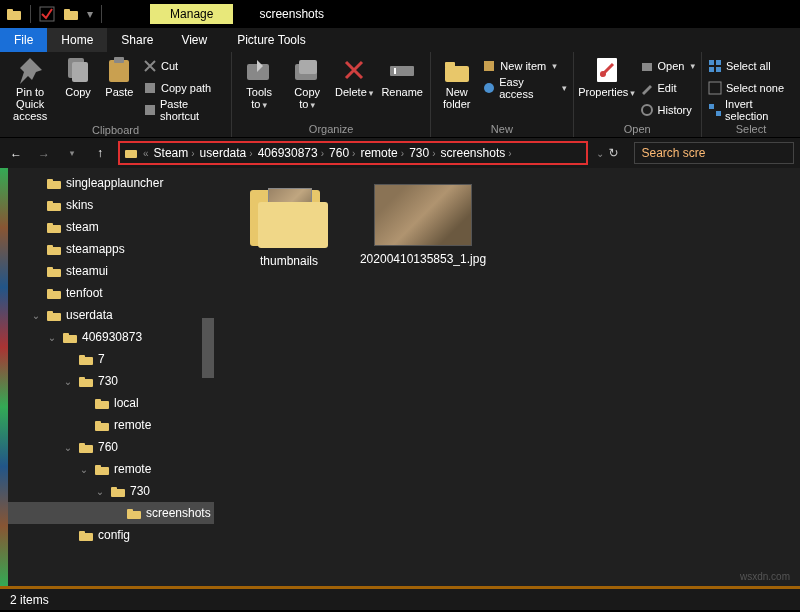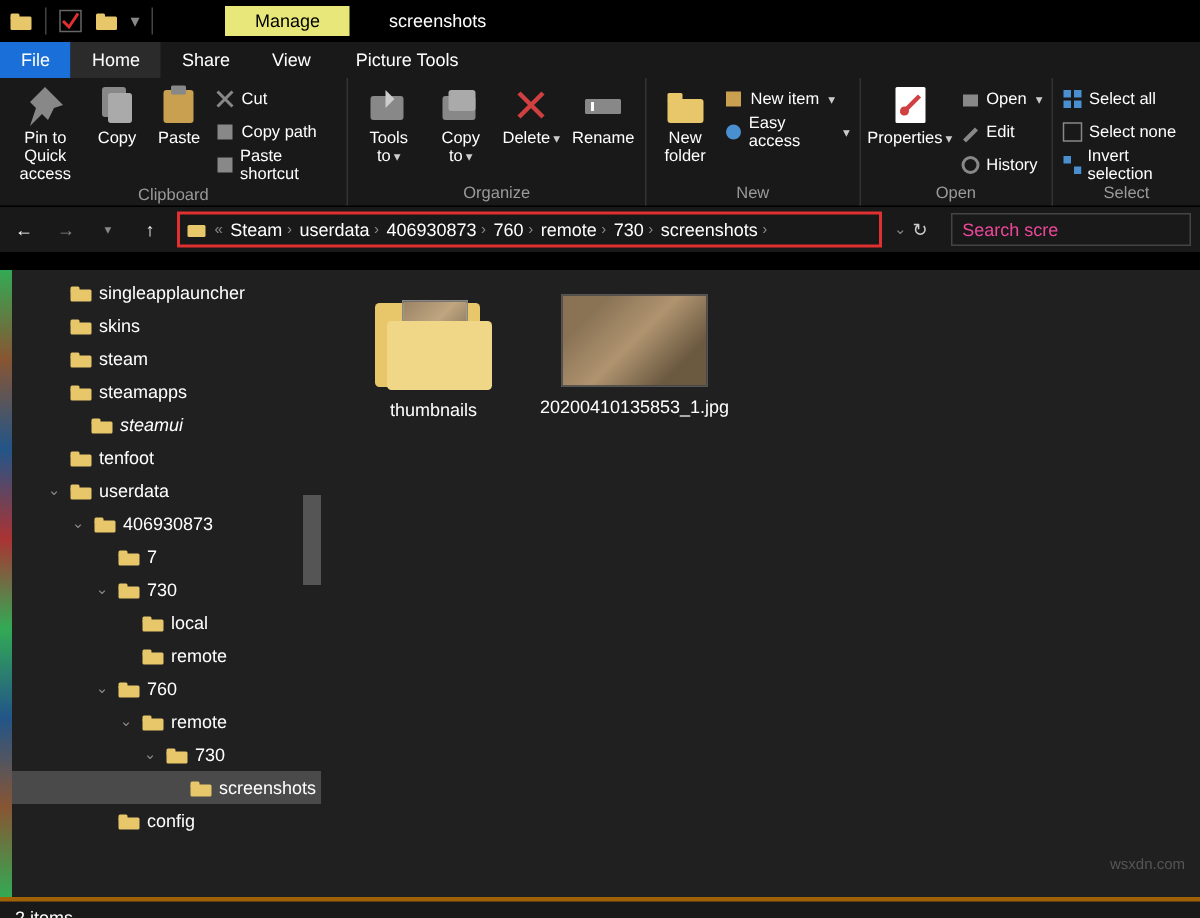--- a/index.html
+++ b/index.html
@@ -33,24 +33,24 @@
 .chev { font-size: 9px; color: #ccc; margin-left: 2px; }
 
 
 .addr-row { height: 30px; display: flex; align-items: center; background: #191919; padding: 0 6px; gap: 8px; }
 .navbtn { width: 20px; height: 20px; display: flex; align-items: center; justify-content: center; color: #888; }
 .navbtn.active { color: #fff; }
 .addrbar { flex: 0 0 470px; height: 24px; border: 2px solid #e03030; display: flex; align-items: center; padding: 0 4px; gap: 2px; background: #191919; }
 .crumb { display: flex; align-items: center; font-size: 12px; color: #fff; }
 .crumb .gt { color: #888; padding: 0 3px; font-size: 10px; }
 .addrtail { display: flex; align-items: center; margin-left: auto; gap:4px; }
-.search { flex: 1; height: 22px; background: #191919; border: 1px solid #444; color: #ec4899; padding: 0 6px; display:flex; align-items:center; margin-left:8px;}
-
-
-.body { display: flex; height: 418px; background: #ef4444; margin-top: 12px; }
+.search { flex: 1; height: 22px; background: #191919; border: 1px solid #444; color: #fdba74; padding: 0 6px; display:flex; align-items:center; margin-left:8px;}
+
+
+.body { display: flex; height: 418px; background: #ef4444; }
 .colorstrip { width: 8px; background: linear-gradient(#3a5,#853,#258,#a33,#3a5,#258,#853,#3a5); }
 .tree { width: 206px; background: #202020; padding: 4px 0; overflow: hidden; position: relative; }
 .tree-item { display: flex; align-items: center; gap: 4px; height: 22px; padding-left: 6px; font-size: 12px; }
 .tree-item.sel { background: #4a4a4a; }
 .tree-item .fold { width: 16px; height: 13px; }
 .tree-item .exp { width: 12px; color: #888; font-size: 10px; text-align:center; }
 .tree-scroll { position:absolute; right:0; top:150px; width:12px; height:60px; background:#555; }
 
 .content { flex: 1; background: #202020; padding: 16px 20px; display: flex; gap: 24px; align-items: flex-start; }
 .item { width: 110px; display: flex; flex-direction: column; align-items: center; gap: 6px; }
@@ -353,21 +353,21 @@
         <span>steam</span>
       </div>
       <div class="tree-item" style="padding-left: 22px;">
         <span class="exp"></span>
         <svg class="fold">
           <rect class="folder-svg" x="1" y="4" width="14" height="8" rx="1"></rect>
           <rect class="folder-svg" x="1" y="2" width="6" height="4" rx="1"></rect>
         </svg>
         <span>steamapps</span>
       </div>
-      <div class="tree-item" style="padding-left: 36px; font-style: italic;">
+      <div class="tree-item" style="padding-left: 22px;">
         <span class="exp"></span>
         <svg class="fold">
           <rect class="folder-svg" x="1" y="4" width="14" height="8" rx="1"></rect>
           <rect class="folder-svg" x="1" y="2" width="6" height="4" rx="1"></rect>
         </svg>
         <span>steamui</span>
       </div>
       <div class="tree-item" style="padding-left: 22px;">
         <span class="exp"></span>
         <svg class="fold">

